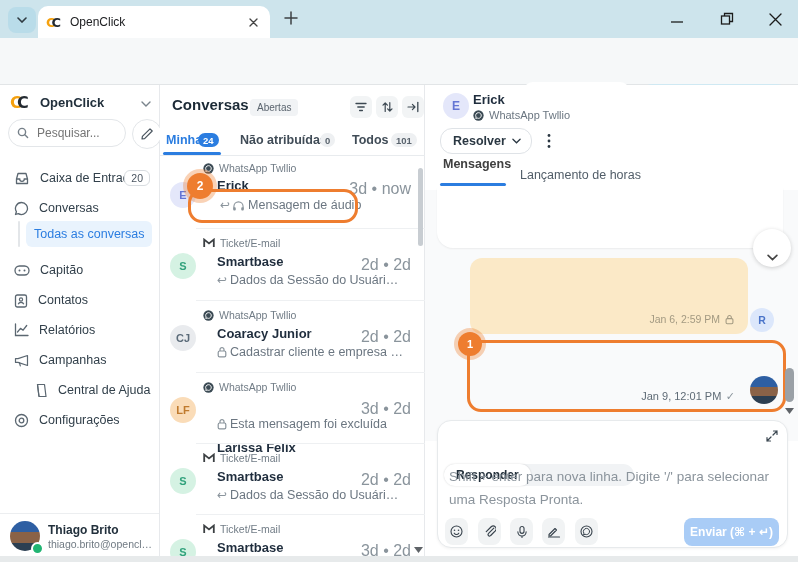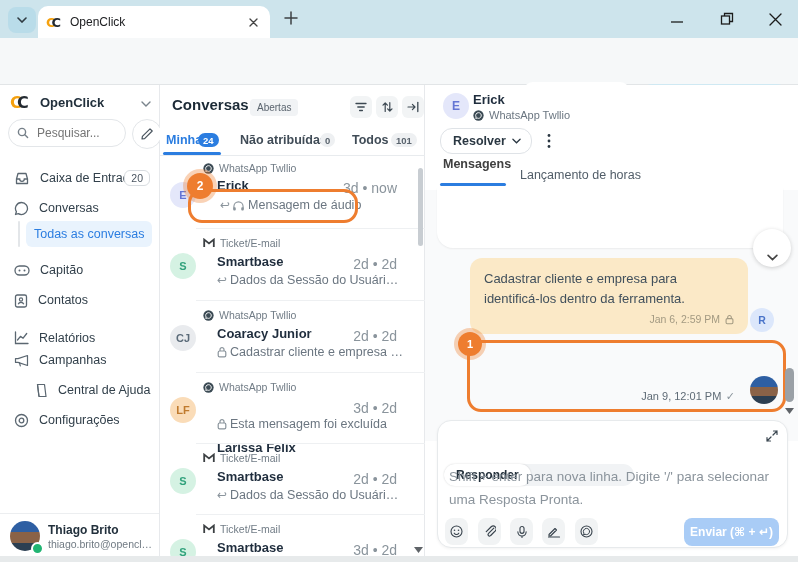--- a/index.html
+++ b/index.html
@@ -55,21 +55,21 @@
   .ltab{font-size:12.5px;font-weight:bold;}
   .cbadge{border-radius:8px;font-size:9.5px;padding:1.5px 5px;font-weight:bold;}
   .tabline{left:0;top:70px;width:265px;height:1px;background:#e8ebee;}
   .activeline{left:3px;top:67px;width:58px;height:3px;border-radius:2px;background:#2b7de0;}
   .convrow{left:0;width:265px;}
   .convrow .sep{position:absolute;left:36px;right:0;bottom:0;height:1px;background:#eef0f2;}
   .cavatar{position:absolute;left:10px;width:26px;height:26px;border-radius:50%;display:flex;align-items:center;justify-content:center;font-size:11px;font-weight:bold;}
   .chline{position:absolute;left:43px;display:flex;align-items:center;color:#717c86;}
   .chline .t{font-size:10.5px;margin-left:5px;}
   .cname{position:absolute;left:57px;font-size:13px;font-weight:bold;color:#1f2d3d;}
-  .ctime{position:absolute;right:28px;font-size:14px;color:#8a949c;}
+  .ctime{position:absolute;right:14px;font-size:16px;color:#8a949c;}
   .cprev{position:absolute;left:57px;display:flex;align-items:center;color:#6b7681;max-width:188px;}
   .cprev .t{font-size:12.5px;white-space:nowrap;overflow:hidden;text-overflow:ellipsis;margin-left:3px;}
   .replyg{color:#8a949c;font-size:12px;line-height:1;}
   .lscroll{left:258px;top:83px;width:5px;height:78px;border-radius:3px;background:#c8cdd2;}
 
   
   .chatpanel{left:425px;width:373px;background:#fff;}
   .msgsbg{left:0;top:105px;width:373px;height:251px;background:#f9fafb;}
   .hname{font-size:13px;font-weight:bold;color:#1f2d3d;}
   .hch{display:flex;align-items:center;color:#6b7681;}
@@ -271,21 +271,21 @@
       <div class="abs navitem" style="top:172px;">
         <span class="ic">
           <svg width="16" height="13" viewBox="0 0 16 13">
               <rect x="1" y="2" width="14" height="9" rx="4.5" fill="none" stroke="currentColor" stroke-width="1.3"></rect>
               <circle cx="5.5" cy="6.5" r="1" fill="currentColor"></circle>
               <circle cx="10.5" cy="6.5" r="1" fill="currentColor"></circle>
             </svg>
         </span>
         <span class="lbl">Capitão</span>
       </div>
-      <div class="abs navitem" style="top:240px;">
+      <div class="abs navitem" style="top:232px;">
         <span class="ic">
           <svg width="15" height="14" viewBox="0 0 15 14">
               <path d="M1.5 1v11.5H14" fill="none" stroke="currentColor" stroke-width="1.3" stroke-linecap="round"></path>
               <path d="M3.5 9l3-3.6 2.6 1.8 3.6-4.7" fill="none" stroke="currentColor" stroke-width="1.3" stroke-linecap="round" stroke-linejoin="round"></path>
             </svg>
         </span>
         <span class="lbl">Relatórios</span>
       </div>
       <div class="abs navitem" style="top:262px;">
         <span class="ic">
@@ -527,21 +527,20 @@
       <div class="abs ctabline"></div>
 
       <div class="abs prevbubble"></div>
       <div class="abs scrollcircle">
         <svg width="11" height="7" viewBox="0 0 10 6">
             <path d="M1 1l4 4 4-4" fill="none" stroke="currentColor" stroke-width="1.5" stroke-linecap="round"></path>
           </svg>
       </div>
 
       <div class="abs notebubble">
-        <div class="notetext">Cadastrar cliente e empresa para identificá-los dentro da ferramenta.</div>
         <div class="notets">
           <span class="t">Jan 6, 2:59 PM</span>
           <span class="ic">
               <svg width="9" height="11" viewBox="0 0 10 12">
                 <rect x="1.2" y="5" width="7.6" height="5.8" rx="1.4" fill="none" stroke="currentColor" stroke-width="1.2"></rect>
                 <path d="M3 5V3.6a2 2 0 0 1 4 0V5" fill="none" stroke="currentColor" stroke-width="1.2"></path>
               </svg>
             </span>
         </div>
       </div>

